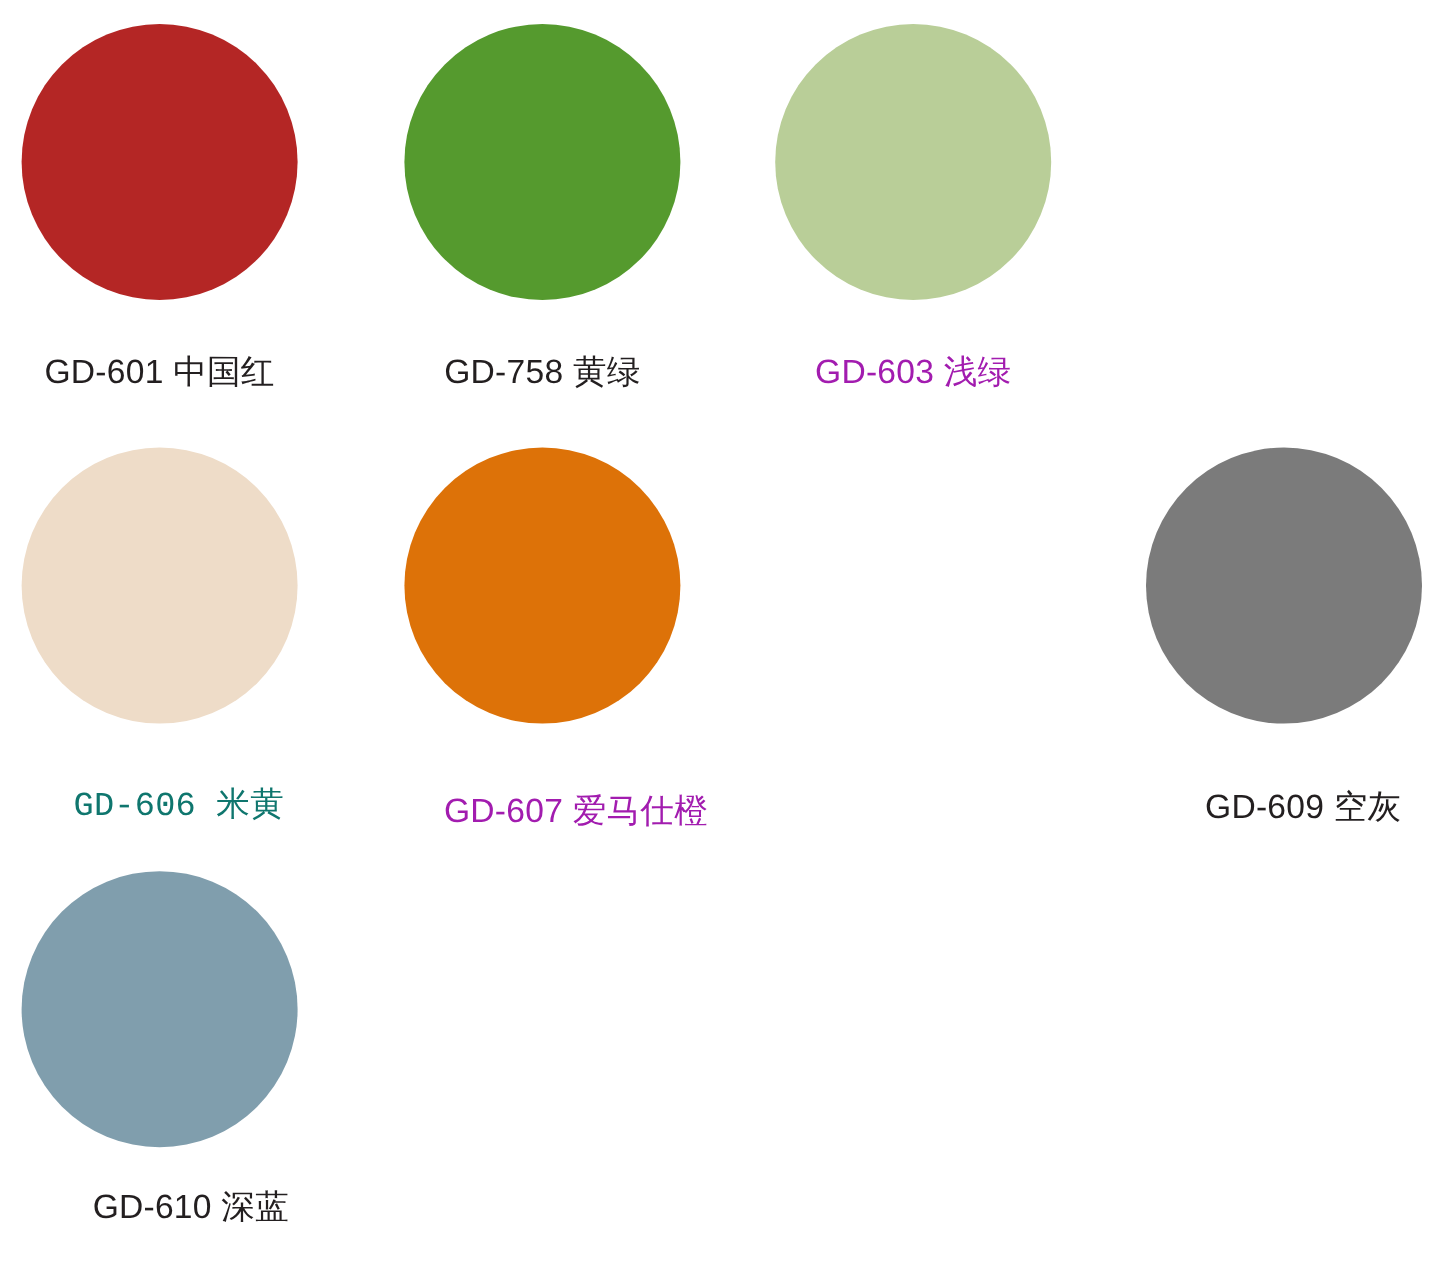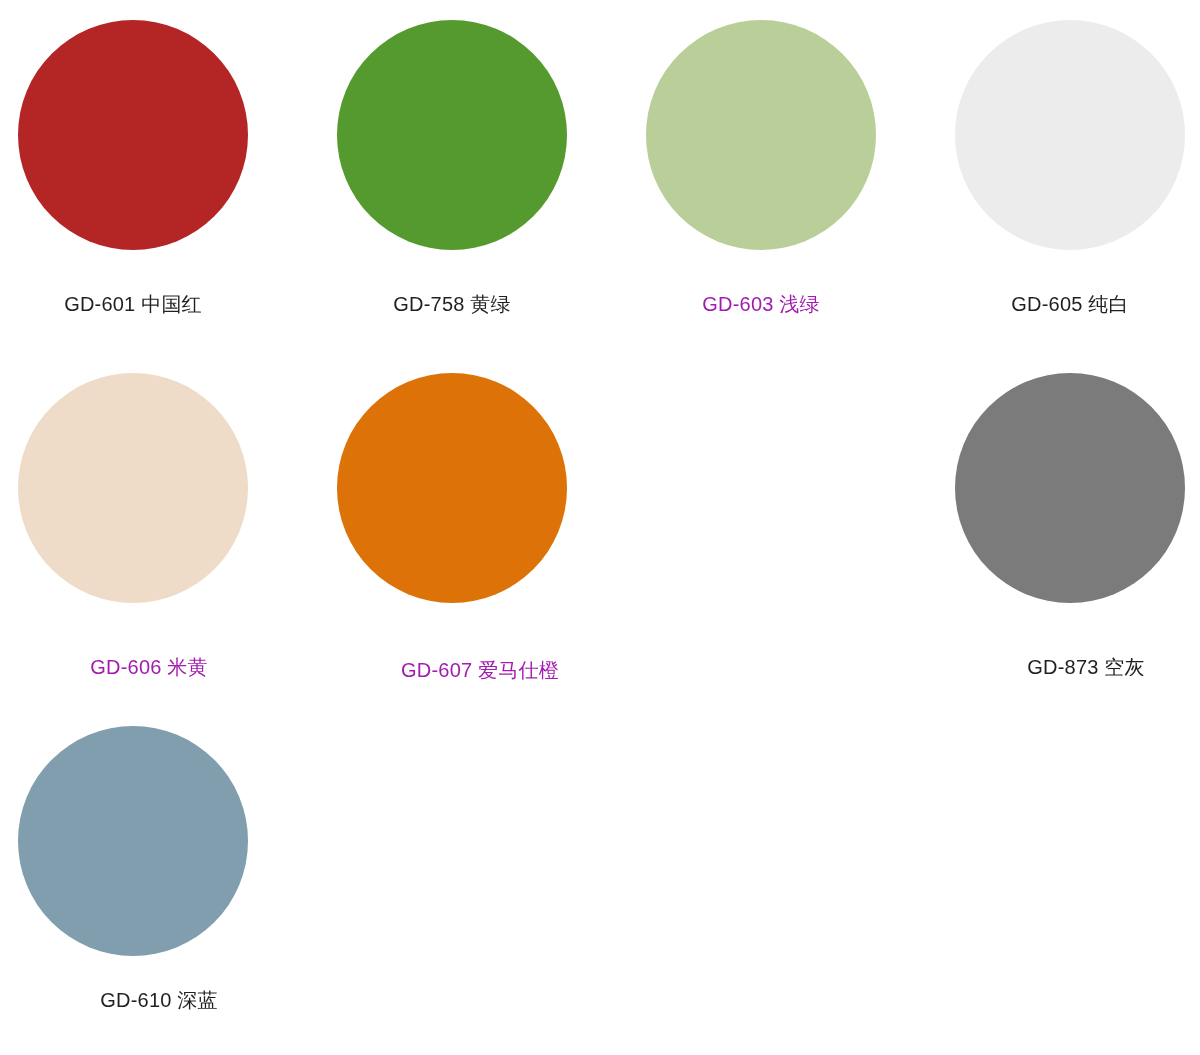--- a/index.html
+++ b/index.html
@@ -31,21 +31,21 @@
   .swatch-disc {
     width: 230px;
     height: 230px;
     border-radius: 50%;
     display: block;
   }
 
   .swatch-label {
     display: block;
     margin-top: 0;
-    font-size: 20px;
+    font-size: 28px;
     font-weight: 400;
     line-height: 1.25;
     color: #231f20;
     white-space: nowrap;
     letter-spacing: 0.2px;
   }
 
   
   .lbl-center { text-align: center; }
   .lbl-shift-r { text-align: center; padding-left: 16px; }
@@ -60,33 +60,29 @@
       <span class="swatch-label lbl-center" style="position: absolute; left: 0px; width: 230px; top: 272px; color: rgb(35, 31, 32);">GD-601 中国红</span>
     </div>
     <div class="swatch" style="left: 337px; top: 20px;">
       <div class="swatch-disc" style="background-color: rgb(85, 154, 46);"></div>
       <span class="swatch-label lbl-center" style="position: absolute; left: 0px; width: 230px; top: 272px; color: rgb(35, 31, 32);">GD-758 黄绿</span>
     </div>
     <div class="swatch" style="left: 646px; top: 20px;">
       <div class="swatch-disc" style="background-color: rgb(185, 206, 152);"></div>
       <span class="swatch-label lbl-center" style="position: absolute; left: 0px; width: 230px; top: 272px; color: #a21caf;">GD-603 浅绿</span>
     </div>
-    <div class="swatch" style="left: 955px; top: 20px;">
-      <div class="swatch-disc" style="background-color: rgb(236, 236, 236);"></div>
-      <span class="swatch-label lbl-center" style="position: absolute; left: 0px; width: 230px; top: 272px; color: rgb(35, 31, 32);">GD-605 纯白</span>
-    </div>
     <div class="swatch" style="left: 18px; top: 373px;">
       <div class="swatch-disc" style="background-color: rgb(238, 220, 200);"></div>
-      <span class="swatch-label lbl-shift-r" style="position: absolute; left: 0px; width: 230px; top: 282px; color: #a21caf;">GD-606 米黄</span>
+      <span class="swatch-label lbl-shift-r" style="position: absolute; left: 0px; width: 230px; top: 282px; color: #0f766e; font-family: Liberation Mono, monospace;">GD-606 米黄</span>
     </div>
     <div class="swatch" style="left: 337px; top: 373px;">
       <div class="swatch-disc" style="background-color: rgb(221, 114, 8);"></div>
       <span class="swatch-label lbl-shift-r" style="position: absolute; left: 12px; width: 230px; top: 285px; color: #a21caf;">GD-607 爱马仕橙</span>
     </div>
     <div class="swatch" style="left: 955px; top: 373px;">
       <div class="swatch-disc" style="background-color: rgb(123, 123, 123);"></div>
-      <span class="swatch-label lbl-shift-r" style="position: absolute; left: 0px; width: 230px; top: 282px; color: rgb(35, 31, 32);">GD-873 空灰</span>
+      <span class="swatch-label lbl-shift-r" style="position: absolute; left: 0px; width: 230px; top: 282px; color: rgb(35, 31, 32);">GD-609 空灰</span>
     </div>
     <div class="swatch" style="left: 18px; top: 726px;">
       <div class="swatch-disc" style="background-color: rgb(128, 158, 173);"></div>
       <span class="swatch-label lbl-shift-r2" style="position: absolute; left: 0px; width: 230px; top: 262px; color: rgb(35, 31, 32);">GD-610 深蓝</span>
     </div>
   </div>
 
 </body></html>

